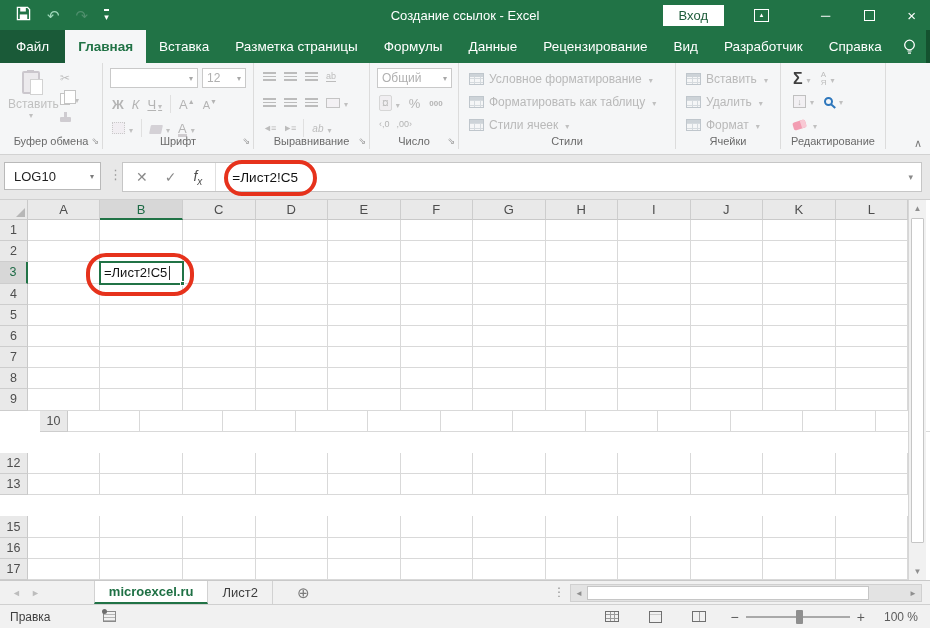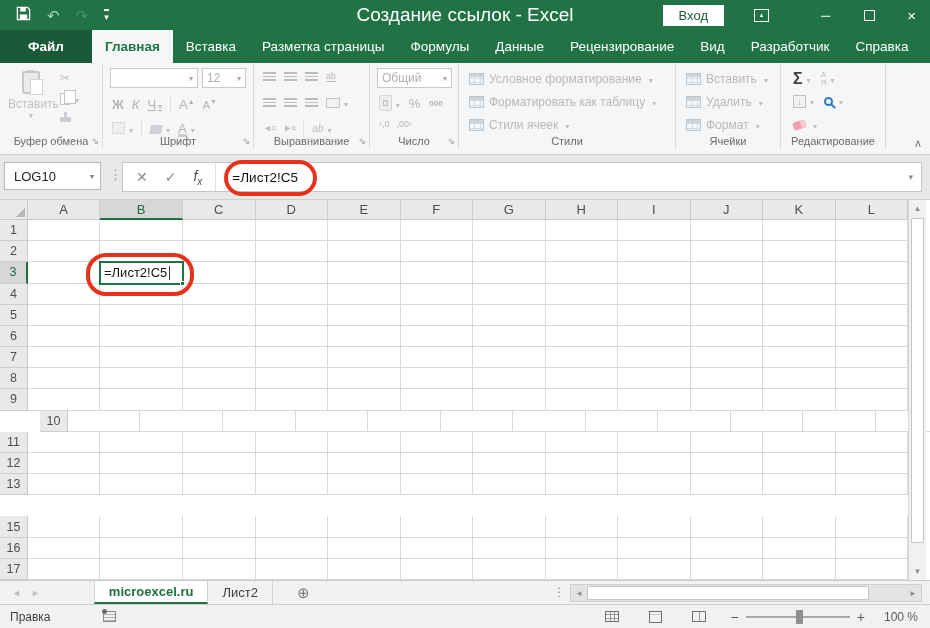--- a/index.html
+++ b/index.html
@@ -5,32 +5,32 @@
   * { margin:0; padding:0; box-sizing:border-box; }
   html,body { width:930px; height:628px; overflow:hidden; }
   body { position:relative; font-family:"Liberation Sans", sans-serif; background:#fff; font-size:13px; }
 
   
   .titlebar { position:absolute; top:0; left:0; width:930px; height:30px; background:#217346; display:flex; align-items:center; color:#fff; }
   .qat { display:flex; align-items:center; gap:16px; margin-left:16px; z-index:2; }
   .qat .g { font-size:15px; line-height:1; cursor:default; }
   .undo { color:#9fd8ba; } .redo { color:#4f8f6d; }
   .qat-custom { font-size:9px; color:#fff; border-top:2px solid #fff; padding-top:1px; }
-  .title-center { position:absolute; left:0; right:0; text-align:center; font-size:19px; color:#fff; pointer-events:none; }
+  .title-center { position:absolute; left:0; right:0; text-align:center; font-size:13px; color:#fff; pointer-events:none; }
   .tb-right { margin-left:auto; display:flex; align-items:center; z-index:2; }
   .btn-signin { background:#fff; color:#1e5c3a; font-size:13px; padding:3px 16px; margin-right:30px; cursor:default; }
   .ribbon-opts { width:15px; height:13px; border:1px solid #fff; font-size:7px; display:flex; align-items:center; justify-content:center; margin-right:52px; }
   .win-min { margin-right:34px; font-size:13px; }
   .win-max { width:11px; height:11px; border:1px solid #fff; margin-right:32px; }
   .win-close { margin-right:14px; font-size:15px; }
 
   
   .tabrow { position:absolute; top:30px; left:0; width:930px; height:33px; background:#217346; display:flex; align-items:stretch; color:#fff; }
   .rtab { display:flex; align-items:center; padding:0 13px; font-size:13.5px; white-space:nowrap; cursor:default; }
-  .rtab.file { background:#1a5a38; padding:0 28px;font-weight:bold; }
+  .rtab.file { background:#1a5a38; padding:0 16px; }
   .rtab.selected { background:#f5f6f7; color:#217346; font-weight:bold; }
   .rtab.dark { background:#14522f; padding:0 8px; margin:0 2px; }
   .bulb-wrap, .share-ico { display:flex; align-items:center; padding:0 7px; }
 
   
   .ribbon { position:absolute; top:63px; left:0; width:930px; height:92px; background:#f5f6f7; border-bottom:1px solid #d2d2d2; font-size:12px; color:#b4b4b4; }
   .rgroup { position:absolute; top:0; height:86px; border-right:1px solid #dcdcdc; }
   .glabel { position:absolute; bottom:2px; left:0; right:0; text-align:center; font-size:11px; color:#6a6a6a; }
   .launcher { position:absolute; bottom:3px; right:3px; font-size:9px; color:#9b9b9b; }
   .chev::after { content:"▾"; font-size:8px; color:#c0c0c0; margin-left:2px; }
@@ -588,35 +588,20 @@
       <div class="cell" style="width: 72.5px;"></div>
       <div class="cell" style="width: 72.5px;"></div>
       <div class="cell" style="width: 72.5px;"></div>
       <div class="cell" style="width: 72.5px;"></div>
       <div class="cell" style="width: 72.5px;"></div>
       <div class="cell" style="width: 72.5px;"></div>
       <div class="cell" style="width: 72.5px;"></div>
       <div class="cell" style="width: 72.5px;"></div>
       <div class="cell" style="width: 72.5px;"></div>
     </div>
-    <div class="gridrow" style="top: 231.765px; height: 21.1765px;">
-      <div class="rowhdr">11</div>
-      <div class="cell" style="width: 72px;"></div>
-      <div class="cell" style="width: 83px;"></div>
-      <div class="cell" style="width: 72.5px;"></div>
-      <div class="cell" style="width: 72.5px;"></div>
-      <div class="cell" style="width: 72.5px;"></div>
-      <div class="cell" style="width: 72.5px;"></div>
-      <div class="cell" style="width: 72.5px;"></div>
-      <div class="cell" style="width: 72.5px;"></div>
-      <div class="cell" style="width: 72.5px;"></div>
-      <div class="cell" style="width: 72.5px;"></div>
-      <div class="cell" style="width: 72.5px;"></div>
-      <div class="cell" style="width: 72.5px;"></div>
-    </div>
     <div class="gridrow" style="top: 252.941px; height: 21.1765px;">
       <div class="rowhdr">12</div>
       <div class="cell" style="width: 72px;"></div>
       <div class="cell" style="width: 83px;"></div>
       <div class="cell" style="width: 72.5px;"></div>
       <div class="cell" style="width: 72.5px;"></div>
       <div class="cell" style="width: 72.5px;"></div>
       <div class="cell" style="width: 72.5px;"></div>
       <div class="cell" style="width: 72.5px;"></div>
       <div class="cell" style="width: 72.5px;"></div>

